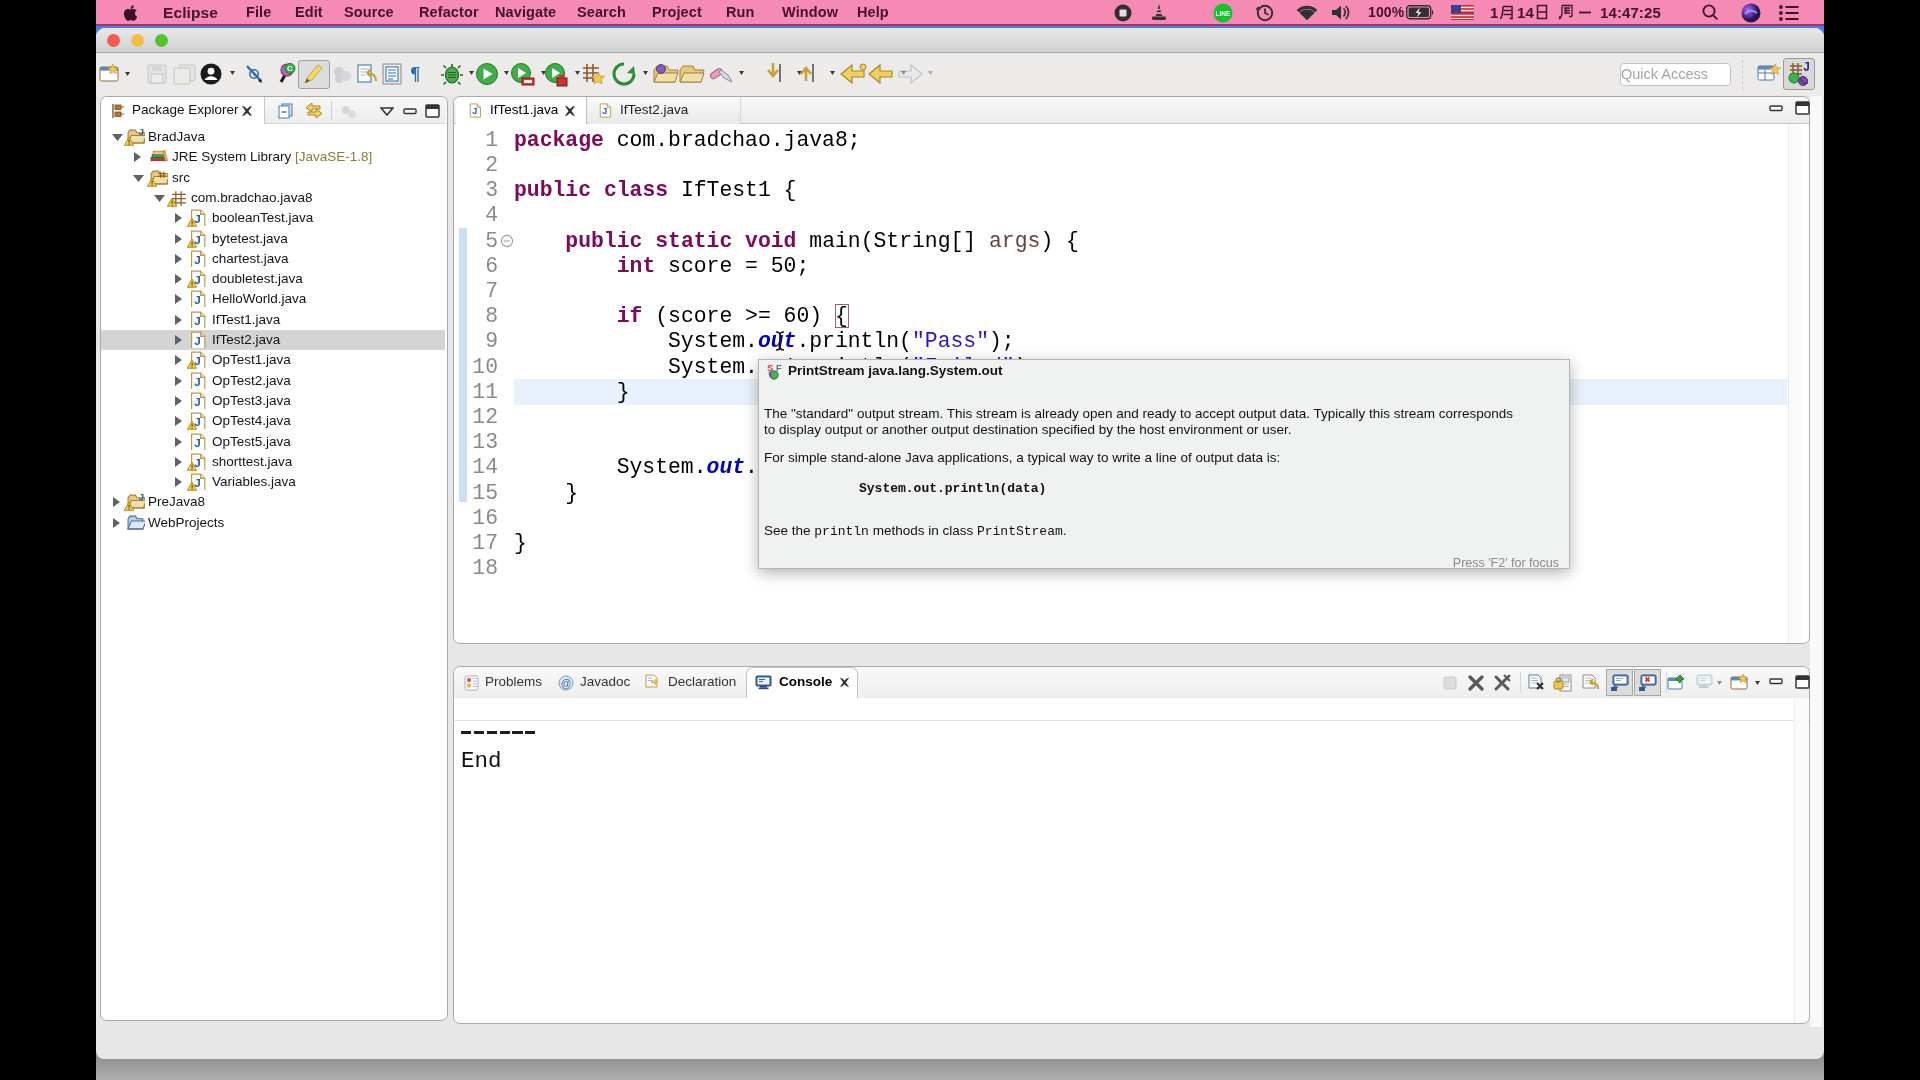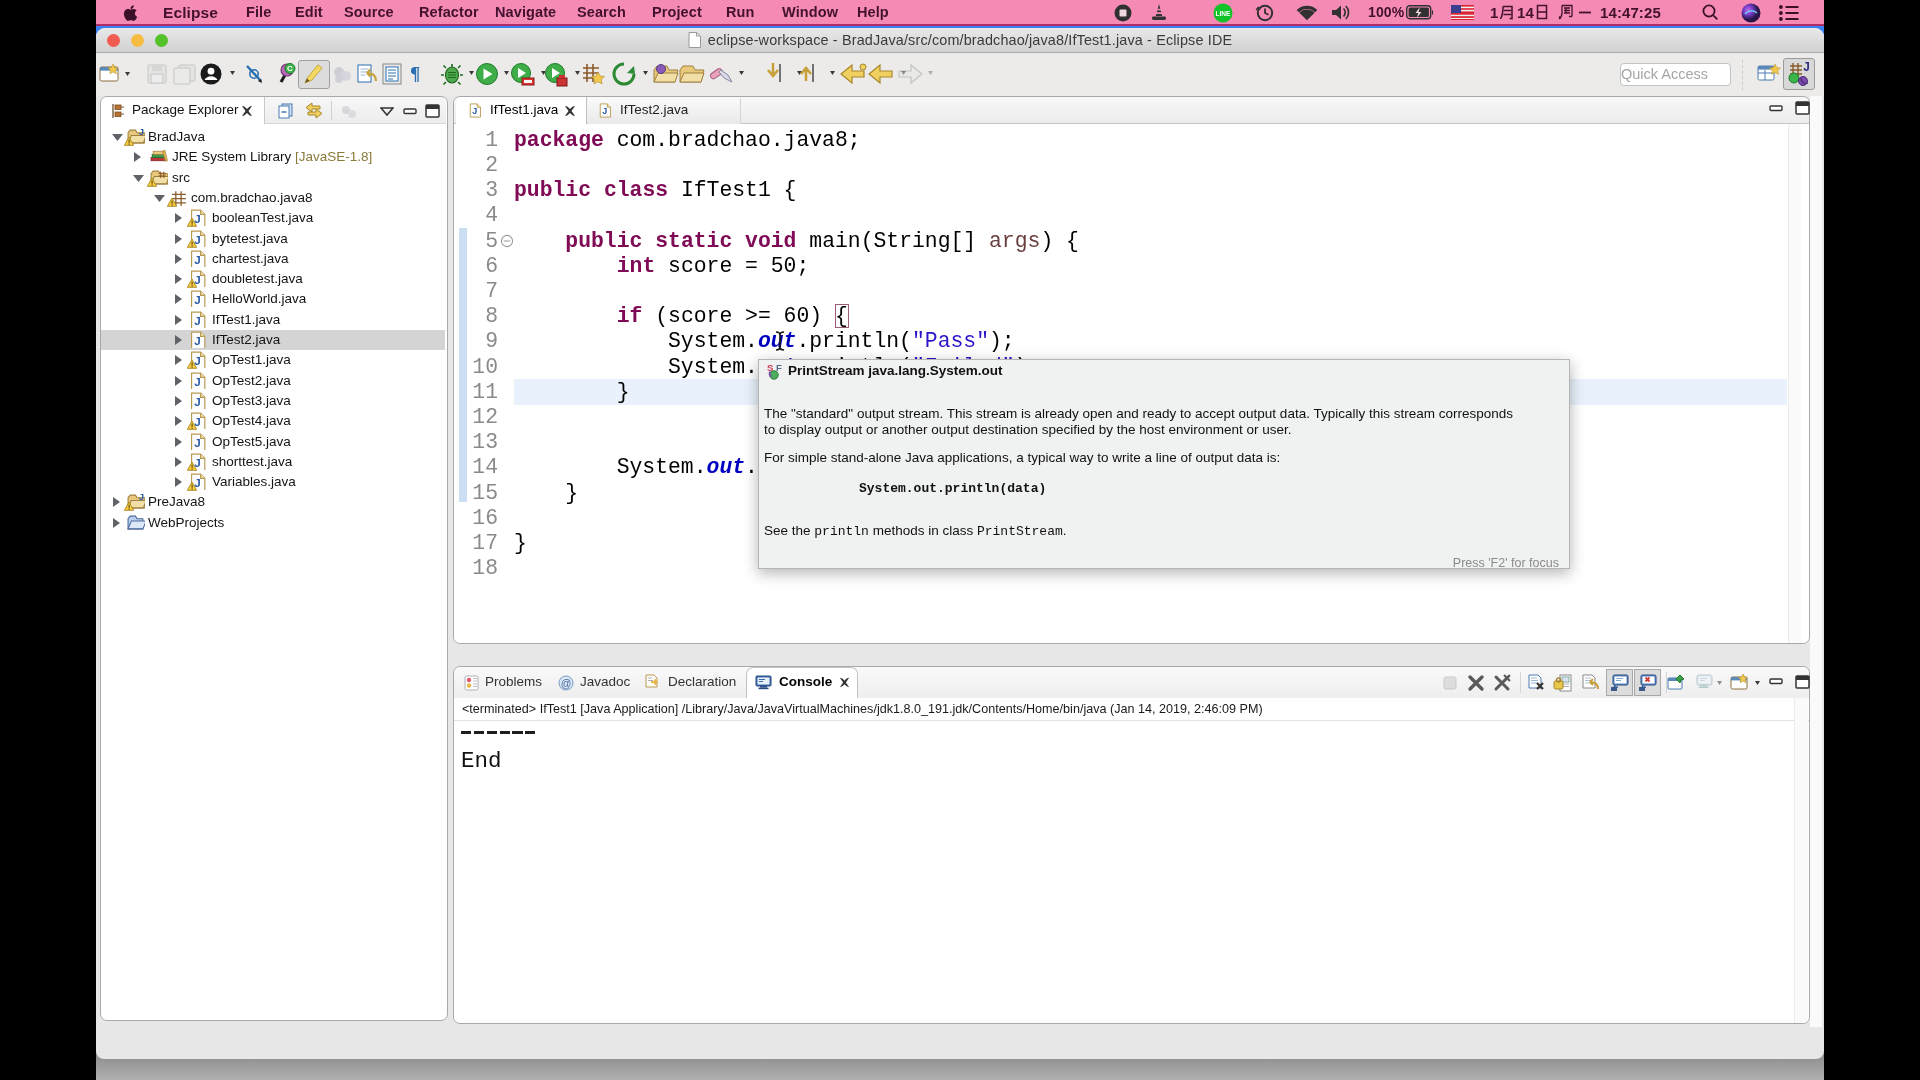--- a/index.html
+++ b/index.html
@@ -141,24 +141,20 @@
           <circle cx="1.9" cy="2" r="1.9" fill="#3c1028"></circle>
           <circle cx="1.9" cy="8" r="1.9" fill="#3c1028"></circle>
           <circle cx="1.9" cy="14" r="1.9" fill="#3c1028"></circle>
         </svg>
   </div>
   <div id="win">
     <div id="titlebar">
       <div class="light" style="left:11px;background:#f15b51"></div>
       <div class="light" style="left:35px;background:#f5bc41"></div>
       <div class="light" style="left:59px;background:#53c22b"></div>
-      <div id="title"><svg style="vertical-align:-3px;margin-right:7px" width="13" height="16" viewBox="0 0 13 16">
-              <path d="M1 .5h7.5L12.5 4v11.5H1z" fill="#fff" stroke="#9a9a9a"></path>
-              <path d="M8.5.5V4H12" fill="none" stroke="#9a9a9a"></path>
-            </svg>eclipse-workspace - BradJava/src/com/bradchao/java8/IfTest1.java - Eclipse IDE</div>
     </div>
     <div id="toolbar">
       <svg class="abs" style="left:3px;top:9px" width="34" height="22" viewBox="0 0 34 22">
             <rect x="1" y="4" width="18" height="14" rx="1.5" fill="#fff" stroke="#8a6d3b"></rect>
             <rect x="1" y="4" width="18" height="3.6" fill="#5a89b8"></rect>
             <path d="M14 1l1.6 3.4 3.6.4-2.7 2.4.8 3.6-3.3-1.9-3.2 1.9.7-3.6L8.9 4.8l3.6-.4z" fill="#f2c84b" stroke="#b8922d" stroke-width=".6"></path>
             <path d="M26 9l5 0-2.5 4z" fill="#3a3a3a"></path>
           </svg>
       <svg class="abs" style="left:50px;top:9px" width="22" height="22" viewBox="0 0 22 22" opacity=".45">
             <rect x="2" y="2" width="18" height="18" rx="1" fill="#dcdcdc" stroke="#9a9a9a"></rect>
@@ -776,21 +772,20 @@
             </svg>
         <svg class="abs" style="left:1315px;top:11px" width="15" height="7">
               <rect x="1" y="1" width="12" height="4.5" rx="1" fill="#fff" stroke="#333" stroke-width="1.4"></rect>
             </svg>
         <svg class="abs" style="left:1341px;top:8px" width="16" height="15">
               <rect x="1" y="1" width="13" height="12" rx="1" fill="#fff" stroke="#333" stroke-width="1.5"></rect>
               <rect x="1" y="1" width="13" height="4" fill="#333"></rect>
             </svg>
       </div>
       <div class="abs" style="left:0;top:31px;width:1355px;height:325px;background:#fff;border-radius:0 0 7px 7px;overflow:hidden">
-        <div class="abs" style="left:8px;top:4px;font-size:12.6px;color:#1a1a1a;white-space:nowrap">&lt;terminated&gt; IfTest1 [Java Application] /Library/Java/JavaVirtualMachines/jdk1.8.0_191.jdk/Contents/Home/bin/java (Jan 14, 2019, 2:46:09 PM)</div>
         <div class="abs" style="left:0;top:22px;width:1355px;border-top:1px solid #e2e2e2"></div>
         <div class="abs" style="left:7px;top:33px;width:77px;height:3.4px;background:repeating-linear-gradient(90deg,#1e1e1e 0 10.2px,transparent 10.2px 12.85px)"></div>
         <div class="abs" style="left:7px;top:50px;font-family:'Liberation Mono',monospace;font-size:22.5px;line-height:26px;color:#111">End</div>
         <div class="abs" style="left:1340px;top:0;width:14px;height:325px;background:#fafafa;border-left:1px solid #ececec"></div>
       </div>
     </div>
   </div>
 </div>
 <div id="popup" style="position:absolute;left:758px;top:359px;width:812px;height:210px;background:#f0f1f1;border:1px solid #b5b5b5;box-shadow:0 4px 14px rgba(0,0,0,.3);font-size:13.5px;color:#111">
   <svg class="abs" style="left:8px;top:3px" width="17" height="17" viewBox="0 0 17 17">

